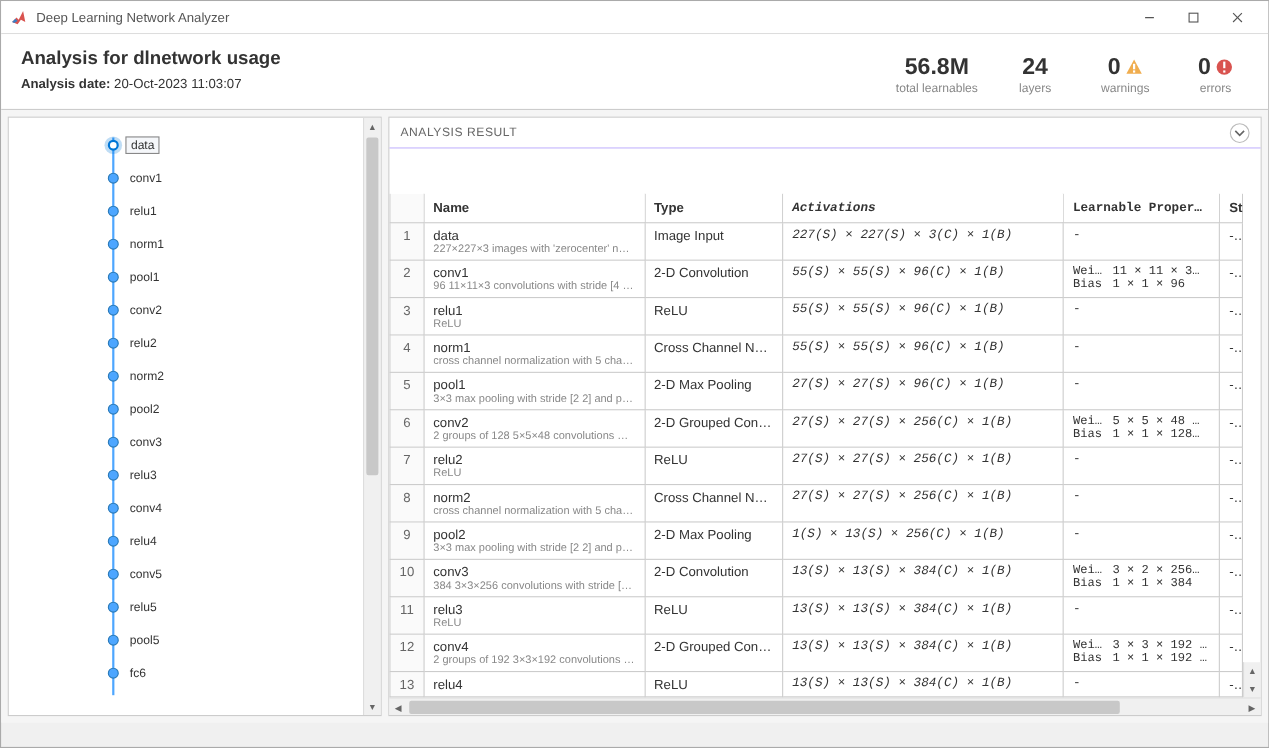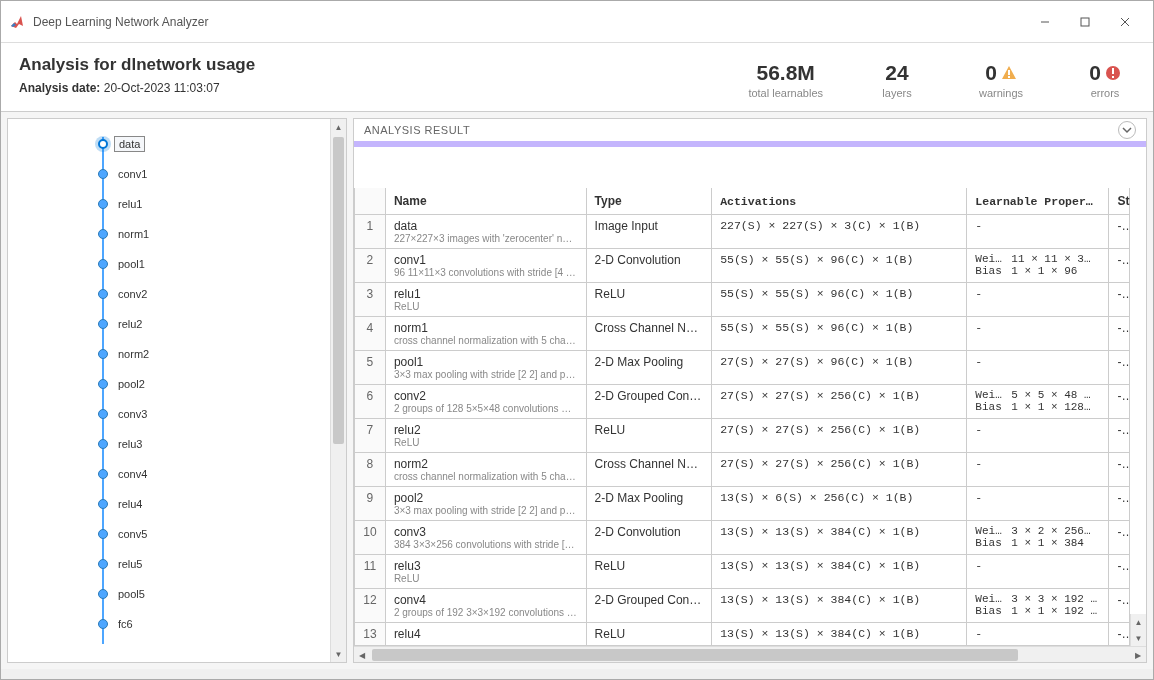--- a/index.html
+++ b/index.html
@@ -1,28 +1,28 @@
 <!DOCTYPE html>
 <html><head>
 <meta charset="utf-8">
 <style>
 * { box-sizing: border-box; margin: 0; padding: 0; }
 body { font-family: "Segoe UI", Arial, sans-serif; font-size: 12px; color: #333; background: #f0f0f0; width: 1154px; height: 680px; overflow: hidden; border: 1px solid #aaa; }
 
-.titlebar { height: 42px; background: #fff; display: flex; align-items: center; padding: 0 8px; border-bottom: 1px solid #ddd; }
+.titlebar { height: 30px; background: #fff; display: flex; align-items: center; padding: 0 8px; border-bottom: 1px solid #ddd; }
 .titlebar .logo { width: 16px; height: 16px; margin-right: 8px; }
 .titlebar .title { flex: 1; font-size: 12px; color: #555; }
 .titlebar .win-btn { width: 40px; height: 28px; display: flex; align-items: center; justify-content: center; color: #555; }
 
 .header { background: #fff; padding: 12px 18px 12px 18px; border-bottom: 1px solid #ccc; display: flex; justify-content: space-between; }
 .header-left { display: flex; flex-direction: column; gap: 6px; }
 .header-title { font-size: 17px; font-weight: bold; text-align: right; }
 .header-sub { font-size: 12px; }
 .header-sub b { font-weight: bold; }
-.header-stats { display: flex; gap: 44px; align-items: flex-start; padding-top: 6px; }
+.header-stats { display: flex; gap: 22px; align-items: flex-start; padding-top: 6px; }
 .stat { text-align: center; min-width: 60px; }
 .stat-val { font-size: 21px; font-weight: bold; display: flex; align-items: center; justify-content: center; gap: 4px; }
 .stat-label { font-size: 11px; color: #888; margin-top: 2px; }
 .icon-warn { width: 16px; height: 16px; }
 .icon-err { width: 16px; height: 16px; }
 
 .content { display: flex; height: calc(680px - 30px - 93px); background: #f5f5f5; padding: 6px; gap: 6px; }
 .panel { background: #fff; border: 1px solid #ccc; position: relative; display: flex; flex-direction: column; }
 .panel-left { width: 340px; }
 .panel-right { flex: 1; }
@@ -33,31 +33,31 @@
 .graph-dot.selected { background: #fff; border: 2px solid #0076d6; box-shadow: 0 0 0 3px rgba(0,118,214,0.25); }
 .graph-label { font-size: 11px; padding: 1px 4px; }
 .graph-label.selected { border: 1px solid #888; background: #f5f7fa; }
 .graph-line { position: absolute; left: 94px; top: 18px; bottom: 18px; width: 2px; background: #4da6ff; z-index: 1; }
 
 .scrollbar-v { width: 16px; background: #f0f0f0; border-left: 1px solid #ddd; display: flex; flex-direction: column; }
 .scroll-arrow { height: 16px; display: flex; align-items: center; justify-content: center; font-size: 8px; color: #666; }
 .scroll-track { flex: 1; position: relative; }
 .scroll-thumb { position: absolute; left: 2px; right: 2px; background: #c8c8c8; border-radius: 2px; }
 
-.panel-head { height: 28px; border-bottom: 6px solid #c4b5fd; display: flex; align-items: center; padding: 0 10px; font-size: 11px; letter-spacing: 0.5px; color: #666; justify-content: space-between; }
+.panel-head { height: 28px; border-bottom: 1px solid #c4b5fd; display: flex; align-items: center; padding: 0 10px; font-size: 11px; letter-spacing: 0.5px; color: #666; justify-content: space-between; }
 .collapse-btn { width: 18px; height: 18px; border: 1px solid #bbb; border-radius: 50%; display: flex; align-items: center; justify-content: center; }
 
 .table-wrap { flex: 1; overflow: auto; position: relative; }
 table { border-collapse: collapse; width: 100%; table-layout: fixed; }
 th { background: #fff; border: 1px solid #ccc; border-top: none; padding: 6px 8px; text-align: left; font-weight: bold; font-size: 12px; position: sticky; top: 0; }
 td { border: 1px solid #ccc; padding: 4px 8px; vertical-align: top; font-size: 12px; overflow: hidden; white-space: nowrap; text-overflow: ellipsis; }
 .col-idx { width: 30px; text-align: center; color: #666; background: #fafafa; }
 .col-name { width: 195px; }
 .col-type { width: 122px; }
-.col-act { width: 248px; font-family: "Courier New", monospace; font-size: 11.5px; }
+.col-act { width: 248px; font-family: "Courier New", monospace; font-size: 11.5px; font-style: italic; }
 .col-learn { width: 138px; font-family: "Courier New", monospace; font-size: 11.5px; }
 .col-st { width: 20px; }
 .name-main { font-size: 12px; }
 .name-sub { font-size: 10px; color: #888; white-space: nowrap; overflow: hidden; text-overflow: ellipsis; }
 .learn-row { display: flex; gap: 4px; font-size: 11px; }
 .learn-key { width: 32px; overflow: hidden; text-overflow: ellipsis; }
 
 .table-scroll-h { height: 16px; border-top: 1px solid #ddd; background: #f0f0f0; display: flex; }
 .table-scroll-h .scroll-arrow { width: 16px; height: 16px; }
 .table-scroll-h .scroll-track { flex: 1; height: 16px; position: relative; }
@@ -344,21 +344,21 @@
                 <td class="col-learn">-</td>
                 <td class="col-st">-</td>
               </tr>
               <tr>
                 <td class="col-idx">9</td>
                 <td class="col-name">
                   <div class="name-main">pool2</div>
                   <div class="name-sub">3×3 max pooling with stride [2 2] and pa…</div>
                 </td>
                 <td class="col-type">2-D Max Pooling</td>
-                <td class="col-act">13(S) × 6(S) × 256(C) × 1(B)</td>
+                <td class="col-act">1(S) × 13(S) × 256(C) × 1(B)</td>
                 <td class="col-learn">-</td>
                 <td class="col-st">-</td>
               </tr>
               <tr>
                 <td class="col-idx">10</td>
                 <td class="col-name">
                   <div class="name-main">conv3</div>
                   <div class="name-sub">384 3×3×256 convolutions with stride [1 …</div>
                 </td>
                 <td class="col-type">2-D Convolution</td>

